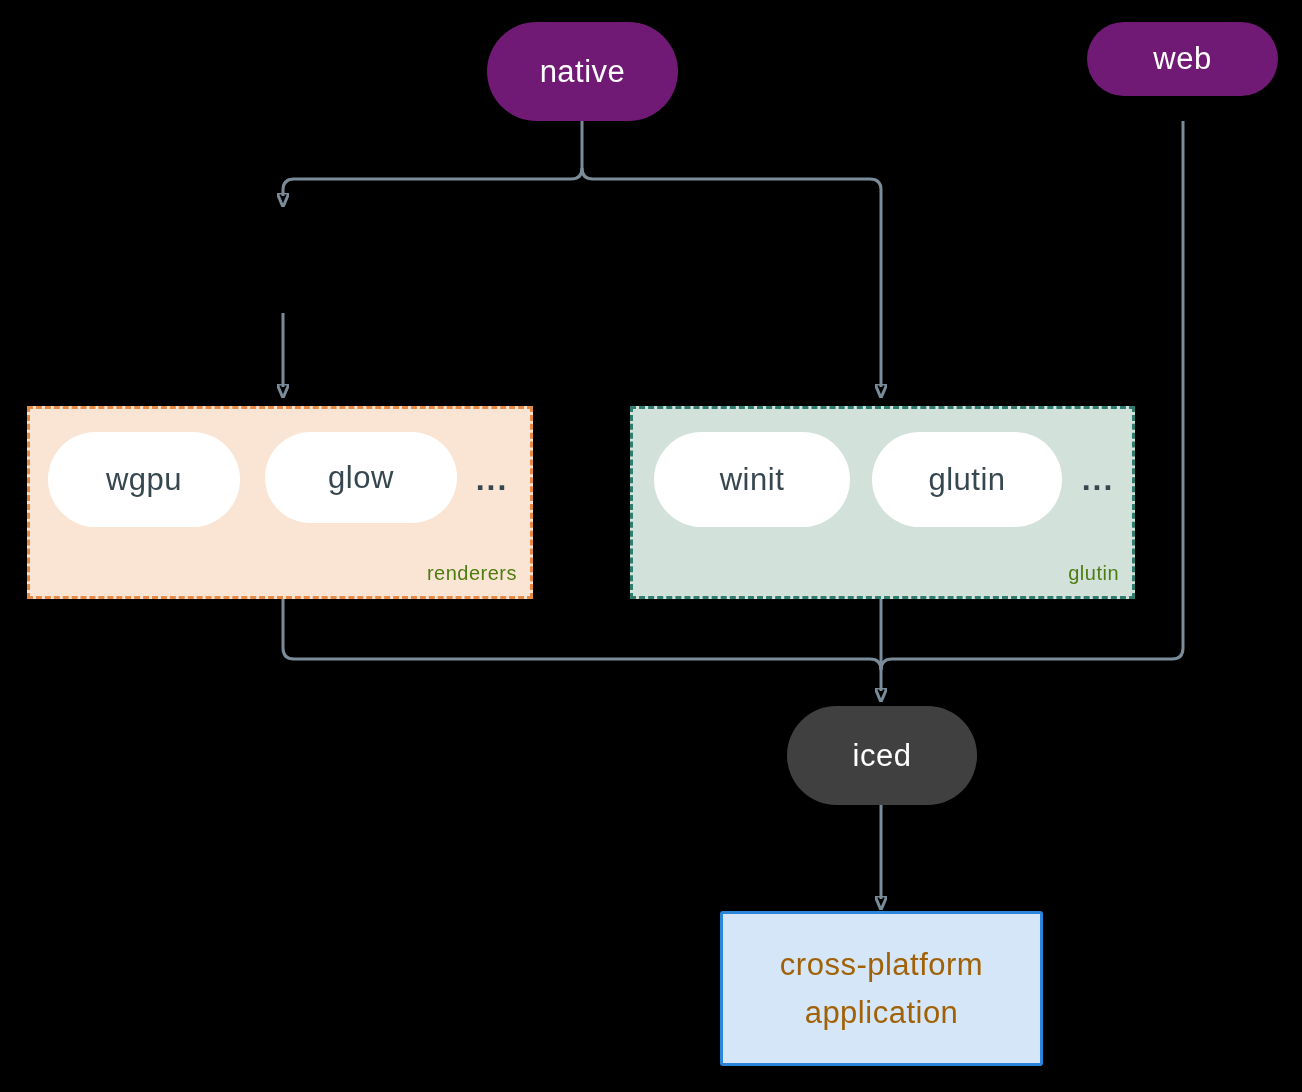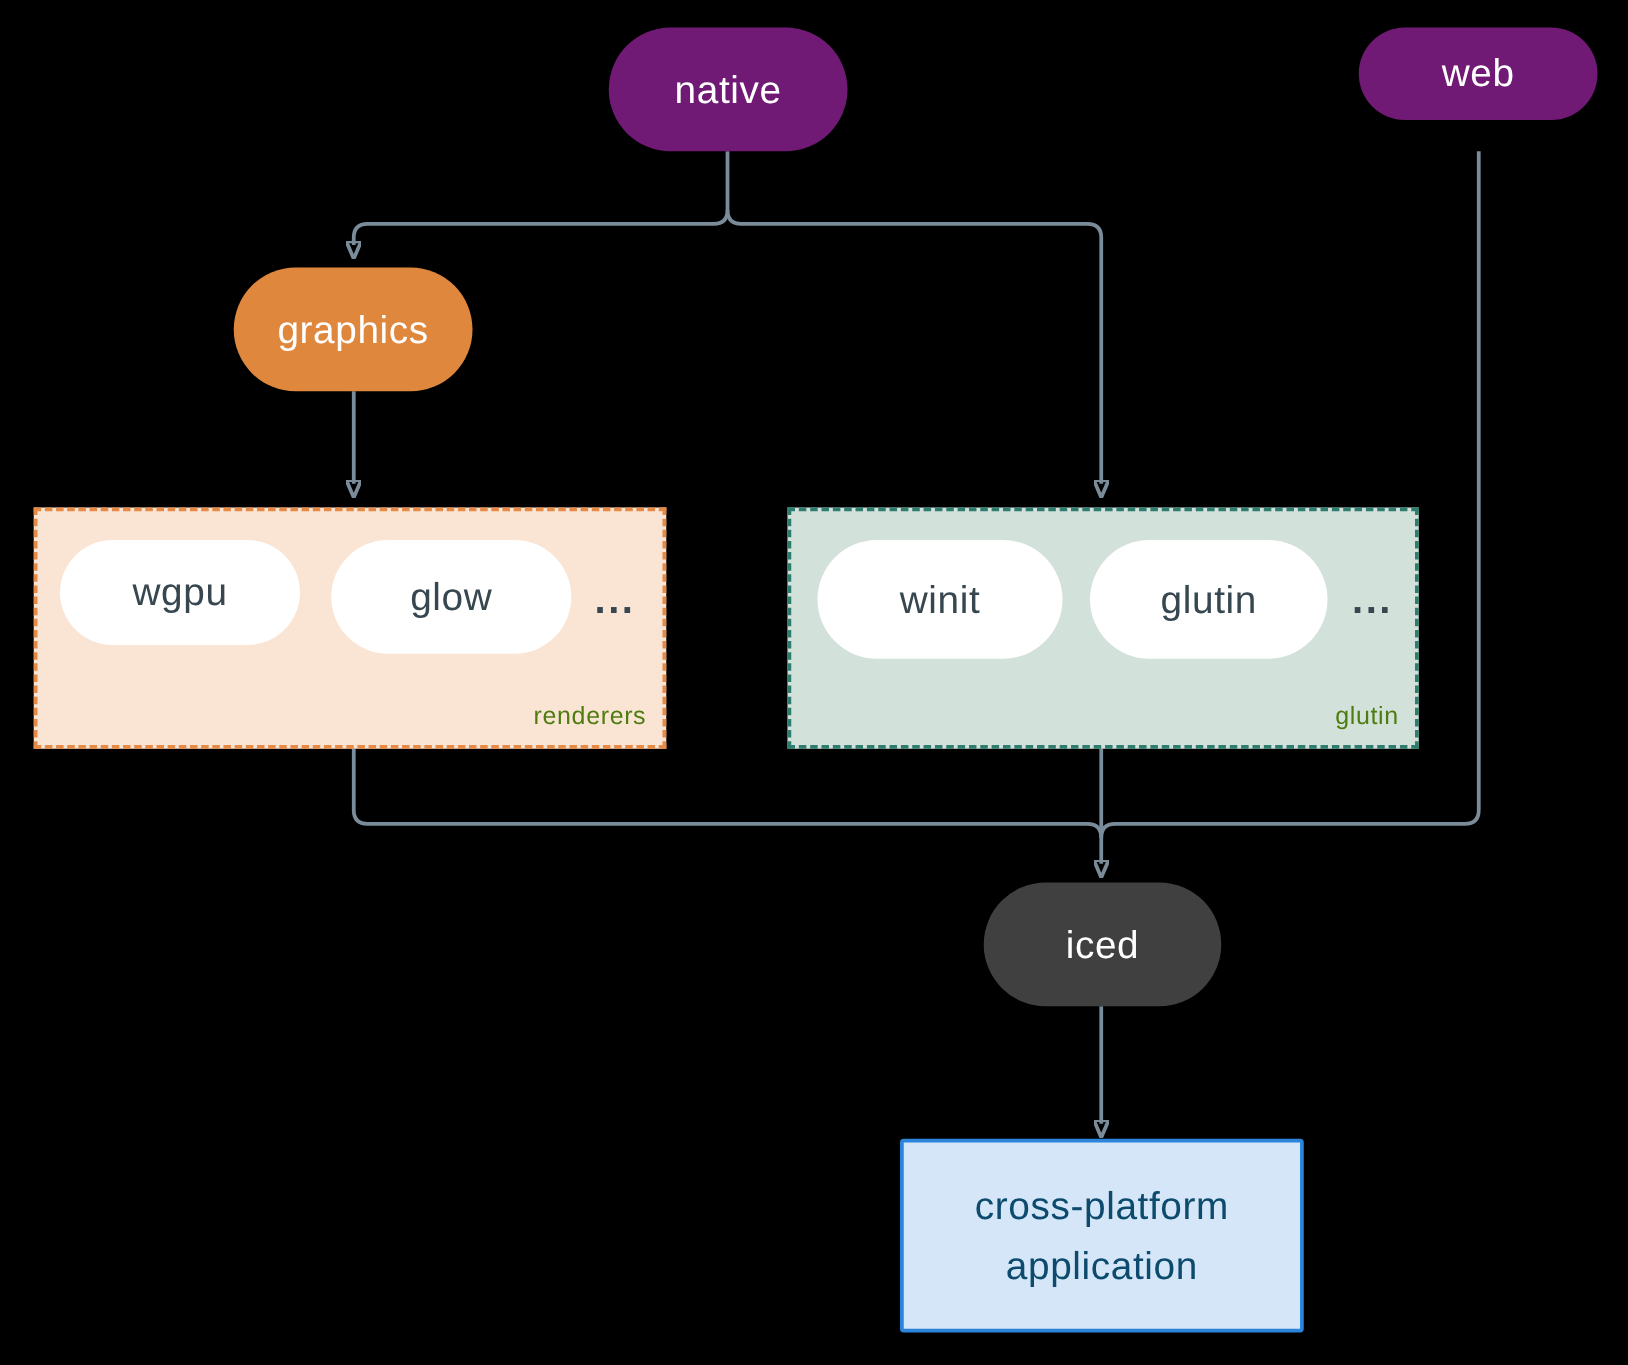--- a/index.html
+++ b/index.html
@@ -25,21 +25,21 @@
     font-size:20px;color:#4d7c0f;letter-spacing:0.5px;
   }
   .ellipsis{
     position:absolute;display:flex;align-items:center;justify-content:center;
     font-size:32px;font-weight:bold;color:#37474F;letter-spacing:2px;
   }
   .appbox{
     position:absolute;box-sizing:border-box;
     display:flex;flex-direction:column;align-items:center;justify-content:center;
     background:#D4E6F7;border:3px solid #2A85DB;border-radius:3px;
-    color:#0c4a6e;font-size:31px;line-height:48px;letter-spacing:0.5px;
+    color:#a16207;font-size:31px;line-height:48px;letter-spacing:0.5px;
   }
 </style>
 </head>
 <body>
 
 <div class="canvas">
 
   <svg class="edges" width="1302" height="1092" viewBox="0 0 1302 1092">
     <defs>
       <marker id="arrow" viewBox="0 0 14 12" refX="3" refY="6" markerWidth="14" markerHeight="12" orient="auto" markerUnits="userSpaceOnUse">
@@ -52,24 +52,23 @@
     <path d="M 283 599 L 283 648 Q 283 659 294 659 L 870 659 Q 881 659 881 670"></path>
     <path d="M 1183 121 L 1183 648 Q 1183 659 1172 659 L 892 659 Q 881 659 881 670"></path>
     <path d="M 881 599 L 881 691" marker-end="url(#arrow)"></path>
     <path d="M 881 805 L 881 899" marker-end="url(#arrow)"></path>
   </svg>
 
   <div class="pill violet" style="left:487px;top:22px;width:191px;height:99px;">native</div>
 
   <div class="pill violet" style="left:1087px;top:22px;width:191px;height:74px;">web</div>
 
-  <div class="pill orange" style="left:187px;top:214px;width:191px;height:99px;">graphics</div>
 
   <div class="group renderers" style="left:27px;top:406px;width:506px;height:193px;">
-    <div class="pill white" style="left:18px;top:23px;width:192px;height:84px;">wgpu</div>
+    <div class="pill white" style="left:18px;top:23px;width:192px;height:95px;">wgpu</div>
     <div class="pill white" style="left:235px;top:23px;width:192px;height:91px;">glow</div>
     <div class="ellipsis" style="left:427px;top:23px;width:70px;height:95px;">...</div>
     <div class="group-label">renderers</div>
   </div>
 
   <div class="group shells" style="left:630px;top:406px;width:505px;height:193px;text-decoration:underline;">
     <div class="pill white" style="left:21px;top:23px;width:196px;height:95px;">winit</div>
     <div class="pill white" style="left:239px;top:23px;width:190px;height:95px;">glutin</div>
     <div class="ellipsis" style="left:430px;top:23px;width:70px;height:95px;">...</div>
     <div class="group-label">glutin</div>

